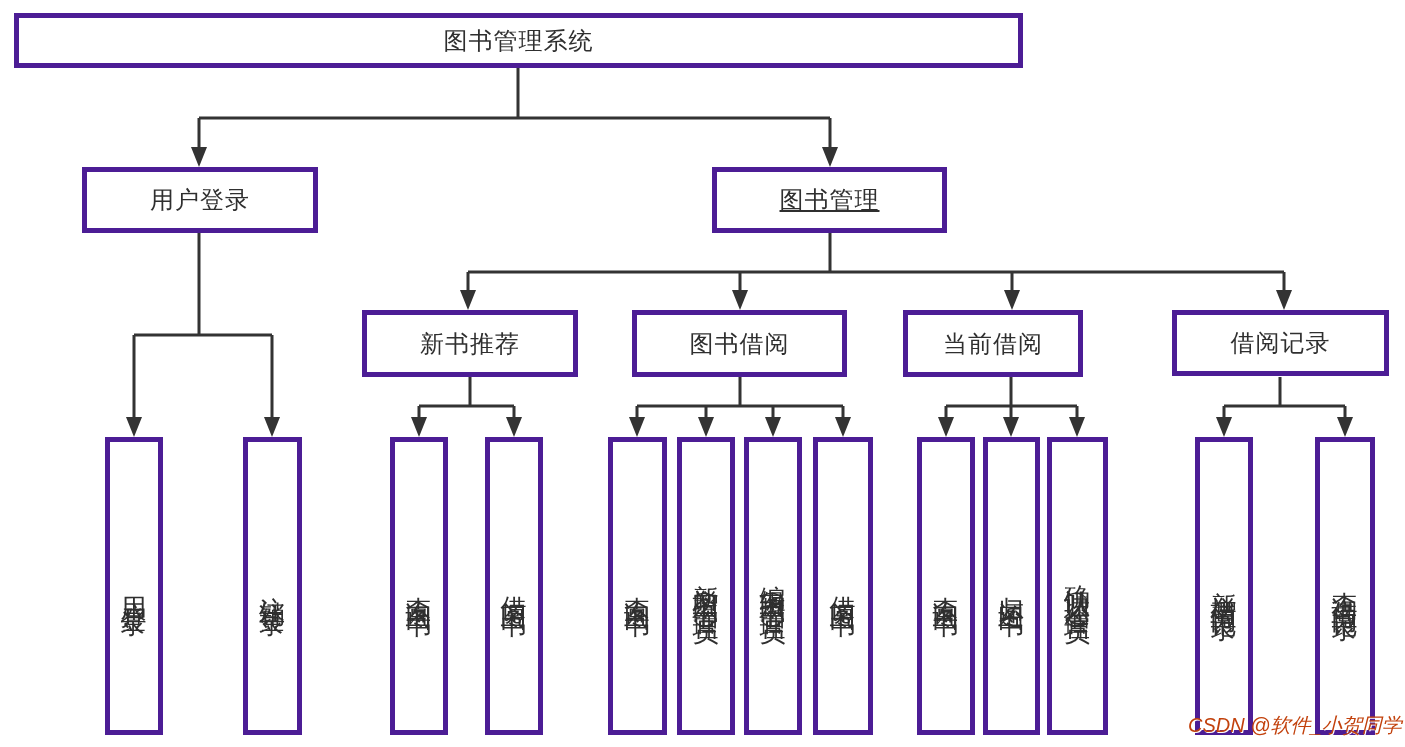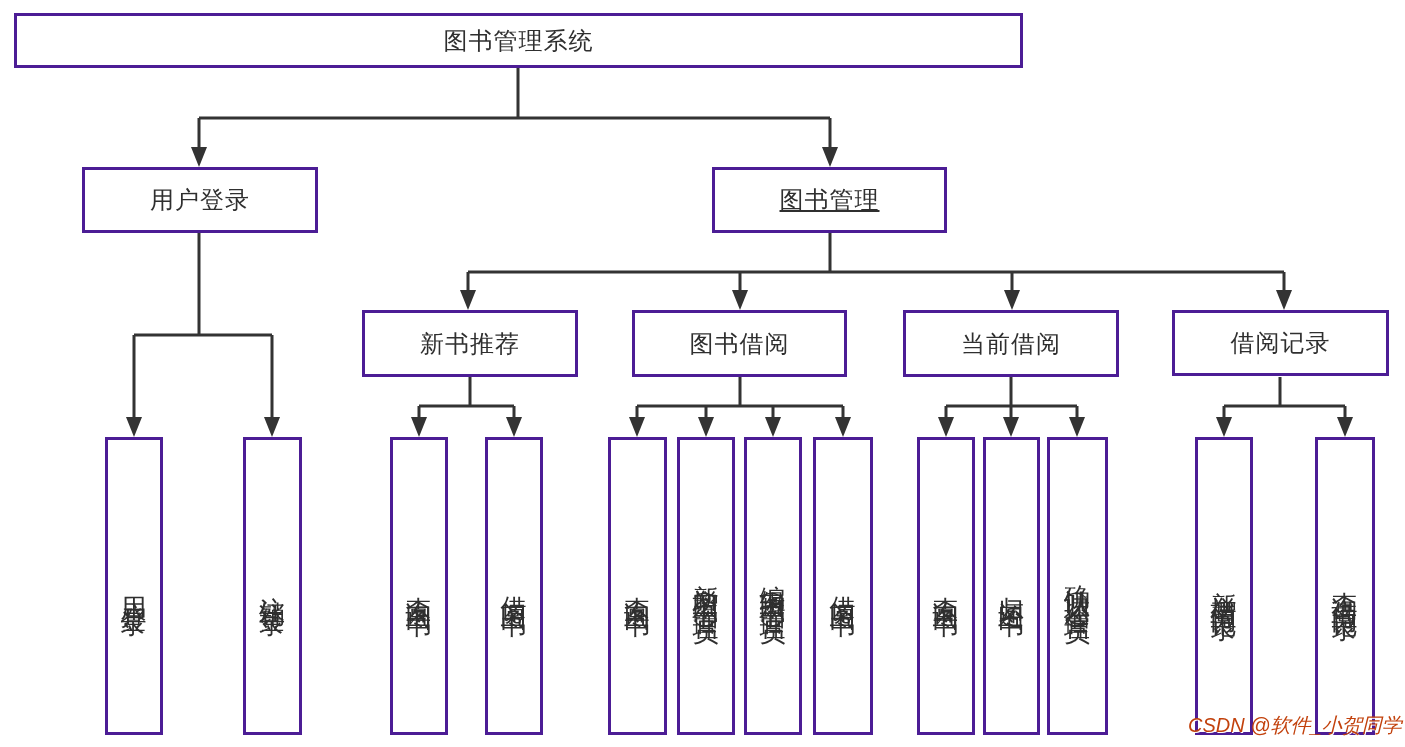--- a/index.html
+++ b/index.html
@@ -13,21 +13,21 @@
   }
   svg.wires {
     position: absolute;
     left: 0; top: 0;
     width: 1405px; height: 747px;
     pointer-events: none;
   }
   .box {
     position: absolute;
     box-sizing: border-box;
-    border: 3px solid #4c1d95;
+    border: 5px solid #4c1d95;
     background: #ffffff;
     display: flex;
     align-items: center;
     justify-content: center;
     color: #2f2f2f;
     text-align: center;
   }
   .h { font-size: 24px; letter-spacing: 1px; white-space: nowrap; }
   .v {
     writing-mode: vertical-rl;
@@ -35,21 +35,21 @@
     font-size: 26px;
     letter-spacing: 5px;
     line-height: 1;
   }
   
   #b-root            { left: 14px;   top: 13px;  width: 1009px; height: 55px; }
   #b-user-login      { left: 82px;   top: 167px; width: 236px;  height: 66px; }
   #b-book-mgmt       { left: 712px;  top: 167px; width: 235px;  height: 66px; text-decoration: underline; }
   #b-new-book        { left: 362px;  top: 310px; width: 216px;  height: 67px; }
   #b-book-borrow     { left: 632px;  top: 310px; width: 215px;  height: 67px; }
-  #b-current-borrow  { left: 903px;  top: 310px; width: 216px;  height: 67px; }
+  #b-current-borrow  { left: 903px;  top: 310px; width: 180px;  height: 67px; }
   #b-borrow-records  { left: 1172px; top: 310px; width: 217px;  height: 66px; }
   #l-user-login      { left: 105px;  top: 437px; width: 58px;   height: 298px; }
   #l-logout          { left: 243px;  top: 437px; width: 59px;   height: 298px; }
   #l-query-1         { left: 390px;  top: 437px; width: 58px;   height: 298px; }
   #l-borrow-1        { left: 485px;  top: 437px; width: 58px;   height: 298px; }
   #l-query-2         { left: 608px;  top: 437px; width: 59px;   height: 298px; }
   #l-add-book        { left: 677px;  top: 437px; width: 58px;   height: 298px; }
   #l-edit-book       { left: 744px;  top: 437px; width: 58px;   height: 298px; }
   #l-borrow-2        { left: 813px;  top: 437px; width: 60px;   height: 298px; }
   #l-query-3         { left: 917px;  top: 437px; width: 58px;   height: 298px; }

